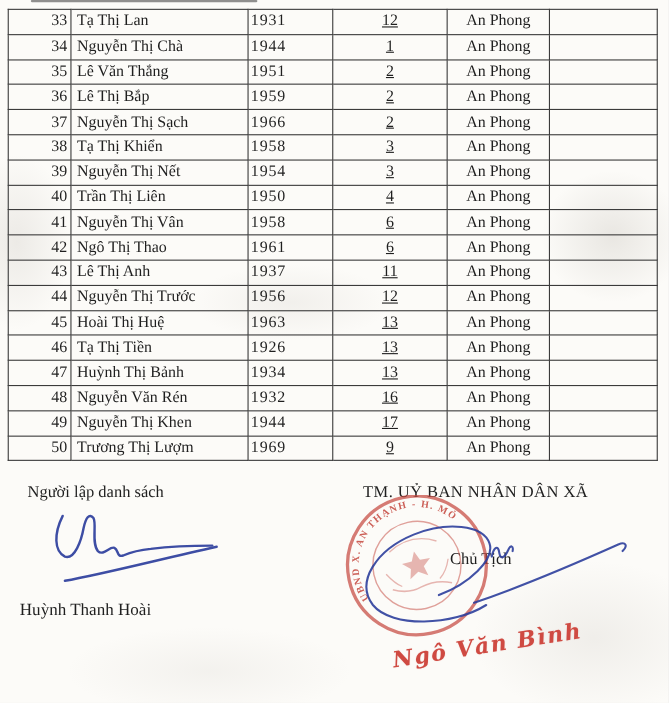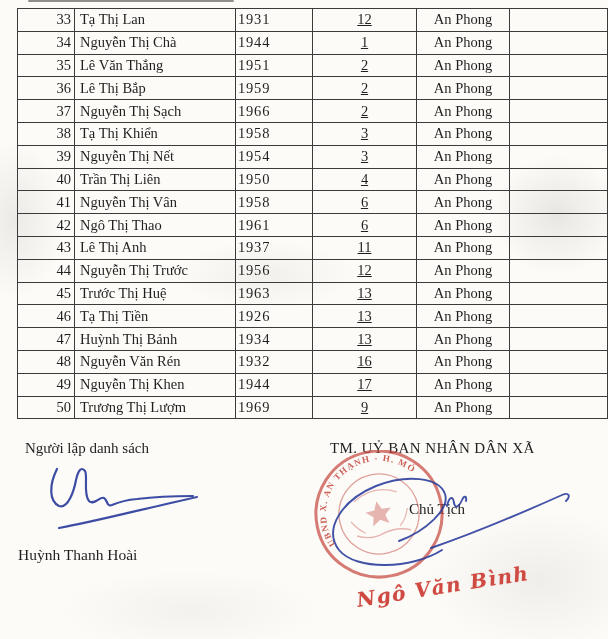--- a/index.html
+++ b/index.html
@@ -12,21 +12,21 @@
   .smudge{position:absolute;pointer-events:none;border-radius:50%;}
   .s1{left:492px;top:155px;width:130px;height:120px;background:radial-gradient(closest-side,rgba(165,158,148,.22),rgba(165,158,148,0));}
   .s2{left:-35px;top:140px;width:100px;height:160px;background:radial-gradient(closest-side,rgba(165,158,148,.18),rgba(165,158,148,0));}
   .s3{left:175px;top:240px;width:180px;height:70px;background:radial-gradient(closest-side,rgba(165,158,148,.12),rgba(165,158,148,0));}
   .s4{left:430px;top:510px;width:220px;height:140px;background:radial-gradient(closest-side,rgba(165,158,148,.14),rgba(165,158,148,0));}
   .s5{left:60px;top:570px;width:260px;height:80px;background:radial-gradient(closest-side,rgba(165,158,148,.10),rgba(165,158,148,0));}
   .top-edge-line{position:absolute;left:28px;top:0;width:206px;height:2px;background:rgba(55,55,55,.55);border-radius:2px;}
 
   
   table.roster{
-    position:absolute;left:17px;top:8px;width:590px;
+    position:absolute;left:7px;top:8px;width:590px;
     border-collapse:collapse;table-layout:fixed;font-size:14.5px;
   }
   .roster td{
     border:1px solid var(--line,#3b3b3b);height:21.8px;
     padding:0 2px;overflow:hidden;white-space:nowrap;vertical-align:middle;
   }
   .c-no{text-align:right;padding-right:3px!important;}
   .c-name{padding-left:5px!important;}
   .c-year{text-align:left;letter-spacing:.8px;}
   .c-num{text-align:center;text-decoration:underline;}
@@ -174,21 +174,21 @@
       <td class="c-no">44</td>
       <td class="c-name">Nguyễn Thị Trước</td>
       <td class="c-year">1956</td>
       <td class="c-num">12</td>
       <td class="c-place">An Phong</td>
       <td class="c-empty"></td>
     </tr>
 
     <tr>
       <td class="c-no">45</td>
-      <td class="c-name">Trước Thị Huệ</td>
+      <td class="c-name">Hoài Thị Huệ</td>
       <td class="c-year">1963</td>
       <td class="c-num">13</td>
       <td class="c-place">An Phong</td>
       <td class="c-empty"></td>
     </tr>
 
     <tr>
       <td class="c-no">46</td>
       <td class="c-name">Tạ Thị Tiền</td>
       <td class="c-year">1926</td>

